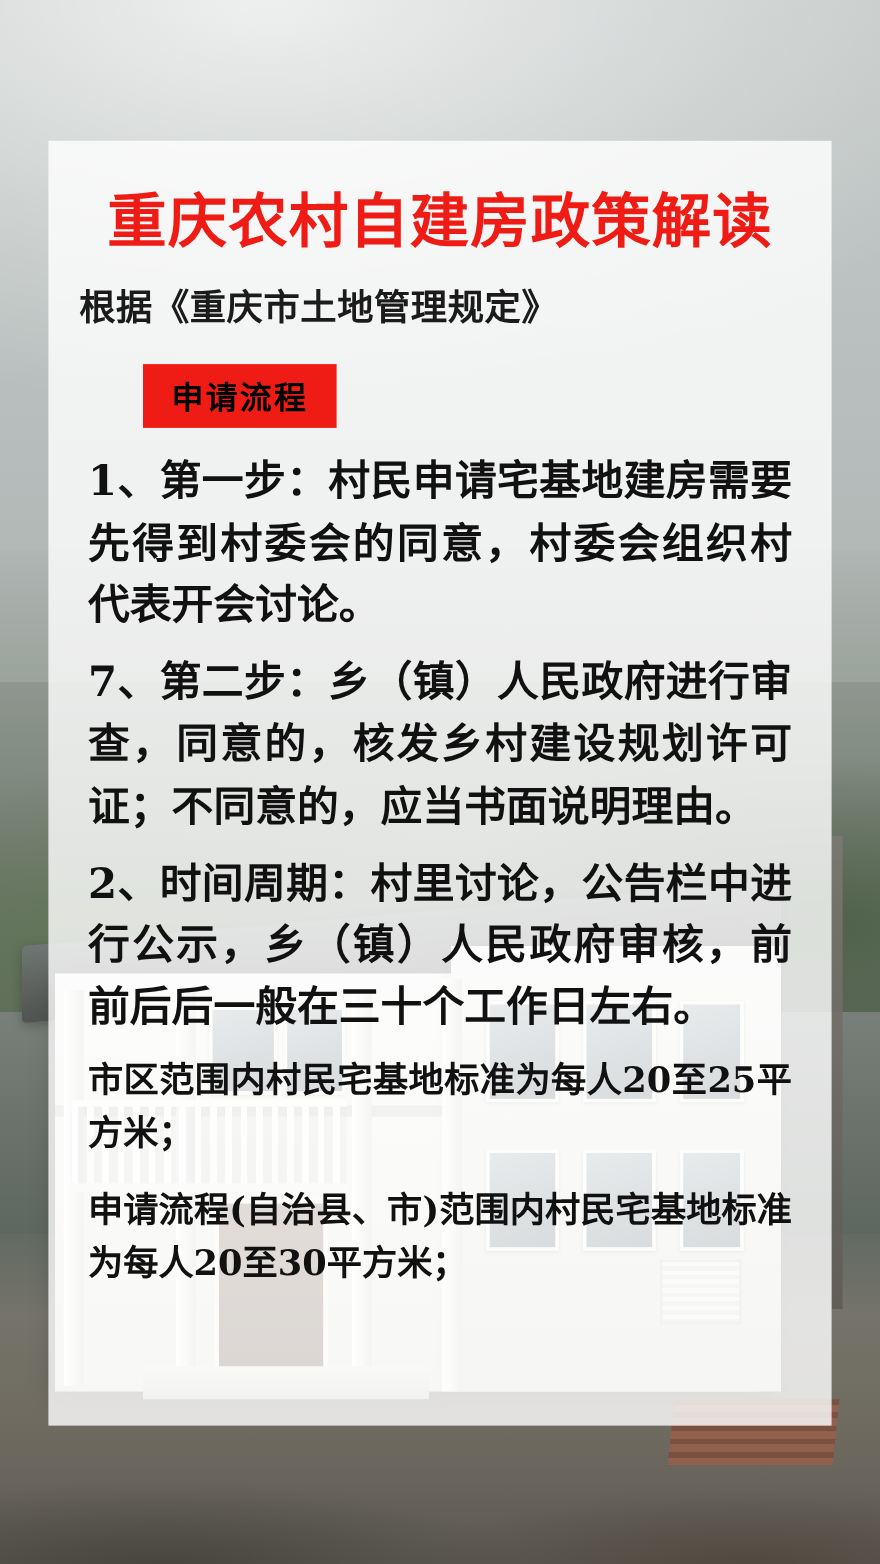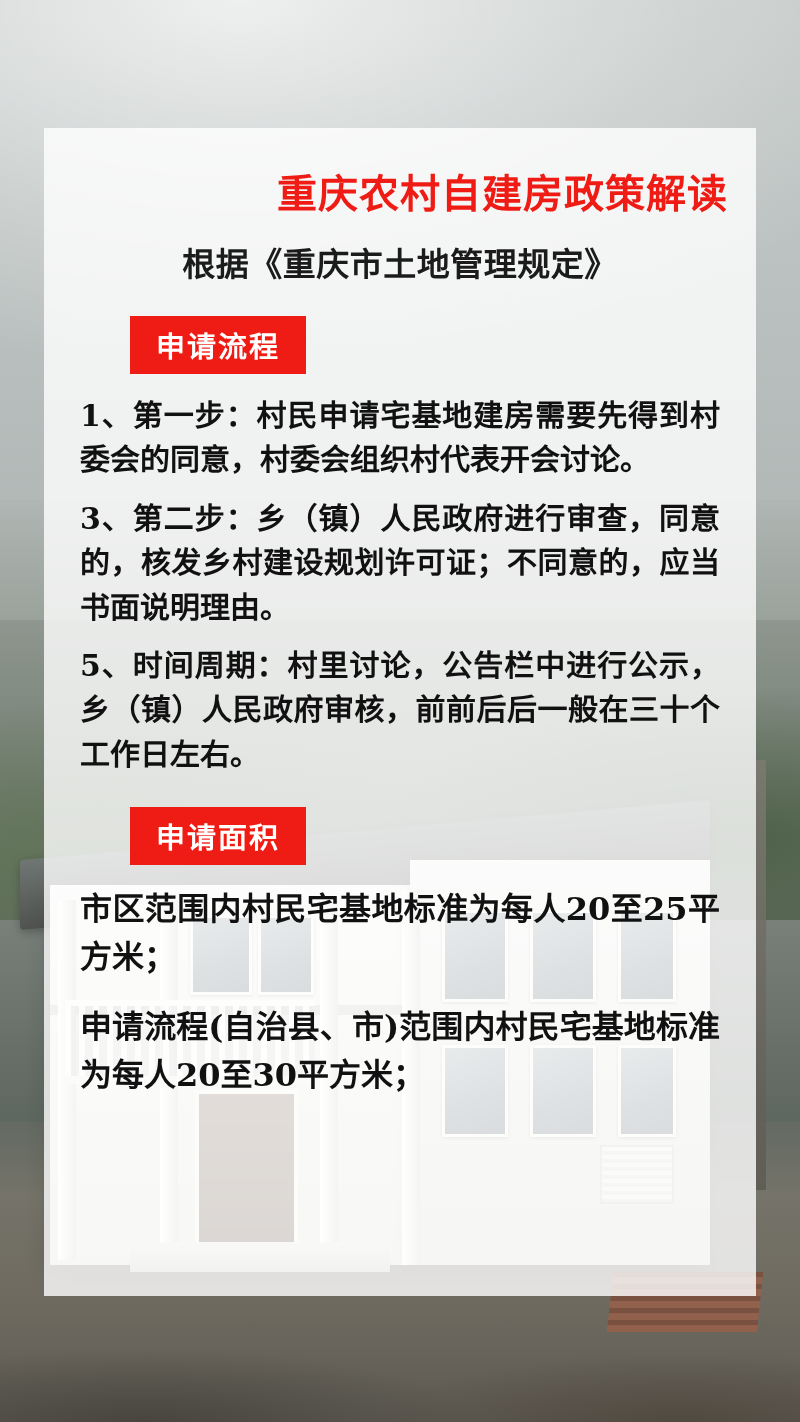--- a/index.html
+++ b/index.html
@@ -182,56 +182,56 @@
     top: 128px;
     width: 712px;
     height: 1168px;
     background: rgba(255,255,255,0.80);
     box-sizing: border-box;
     padding: 30px 28px 24px 28px;
   }
 
   .title {
     margin: 14px 0 0 0;
-    text-align: right;
-    font-size: 40px;
+    text-align: center;
+    font-size: 54px;
     line-height: 1.1;
     font-weight: bold;
     color: #ef1c15;
     letter-spacing: 1px;
     font-family: "DejaVu Serif", "Liberation Serif", serif;
   }
   .subtitle {
     margin: 22px 0 0 0;
-    text-align: center;
+    text-align: left;
     font-size: 33px;
     font-weight: bold;
     color: #1b1b1b;
     letter-spacing: 0.5px;
     font-family: "DejaVu Serif", "Liberation Serif", serif;
   }
 
   .section-tag {
     display: inline-block;
     margin: 30px 0 10px 58px;
     padding: 7px 26px 9px 26px;
     background: #ef1c15;
-    color: #ffffff;
+    color: #000000;
     font-size: 29px;
     font-weight: bold;
     letter-spacing: 2px;
     font-family: "DejaVu Serif", "Liberation Serif", serif;
   }
   .section-tag.second {
     margin-top: 16px;
   }
 
   .para {
     margin: 10px 8px 14px 8px;
-    font-size: 30px;
+    font-size: 38px;
     line-height: 1.48;
     color: #111111;
     font-weight: bold;
     text-align: justify;
     font-family: "DejaVu Serif", "Liberation Serif", serif;
   }
   .para.plain {
     font-weight: bold;
     font-size: 32px;
     line-height: 1.5;
@@ -282,26 +282,25 @@
 
     <h1 class="title">重庆农村自建房政策解读</h1>
 
     <h2 class="subtitle">根据《重庆市土地管理规定》</h2>
 
     
     <div class="section-tag">申请流程</div>
 
     <p class="para">1、第一步：村民申请宅基地建房需要先得到村委会的同意，村委会组织村代表开会讨论。</p>
 
-    <p class="para">3、第二步：乡（镇）人民政府进行审查，同意的，核发乡村建设规划许可证；不同意的，应当书面说明理由。</p>
-
-    <p class="para">5、时间周期：村里讨论，公告栏中进行公示，乡（镇）人民政府审核，前前后后一般在三十个工作日左右。</p>
+    <p class="para">7、第二步：乡（镇）人民政府进行审查，同意的，核发乡村建设规划许可证；不同意的，应当书面说明理由。</p>
+
+    <p class="para">2、时间周期：村里讨论，公告栏中进行公示，乡（镇）人民政府审核，前前后后一般在三十个工作日左右。</p>
 
     
-    <div class="section-tag second">申请面积</div>
 
     <p class="para plain">市区范围内村民宅基地标准为每人20至25平方米；</p>
 
     <p class="para plain">申请流程(自治县、市)范围内村民宅基地标准为每人20至30平方米；</p>
 
 
   </div>
 </div>
 
 </body></html>

